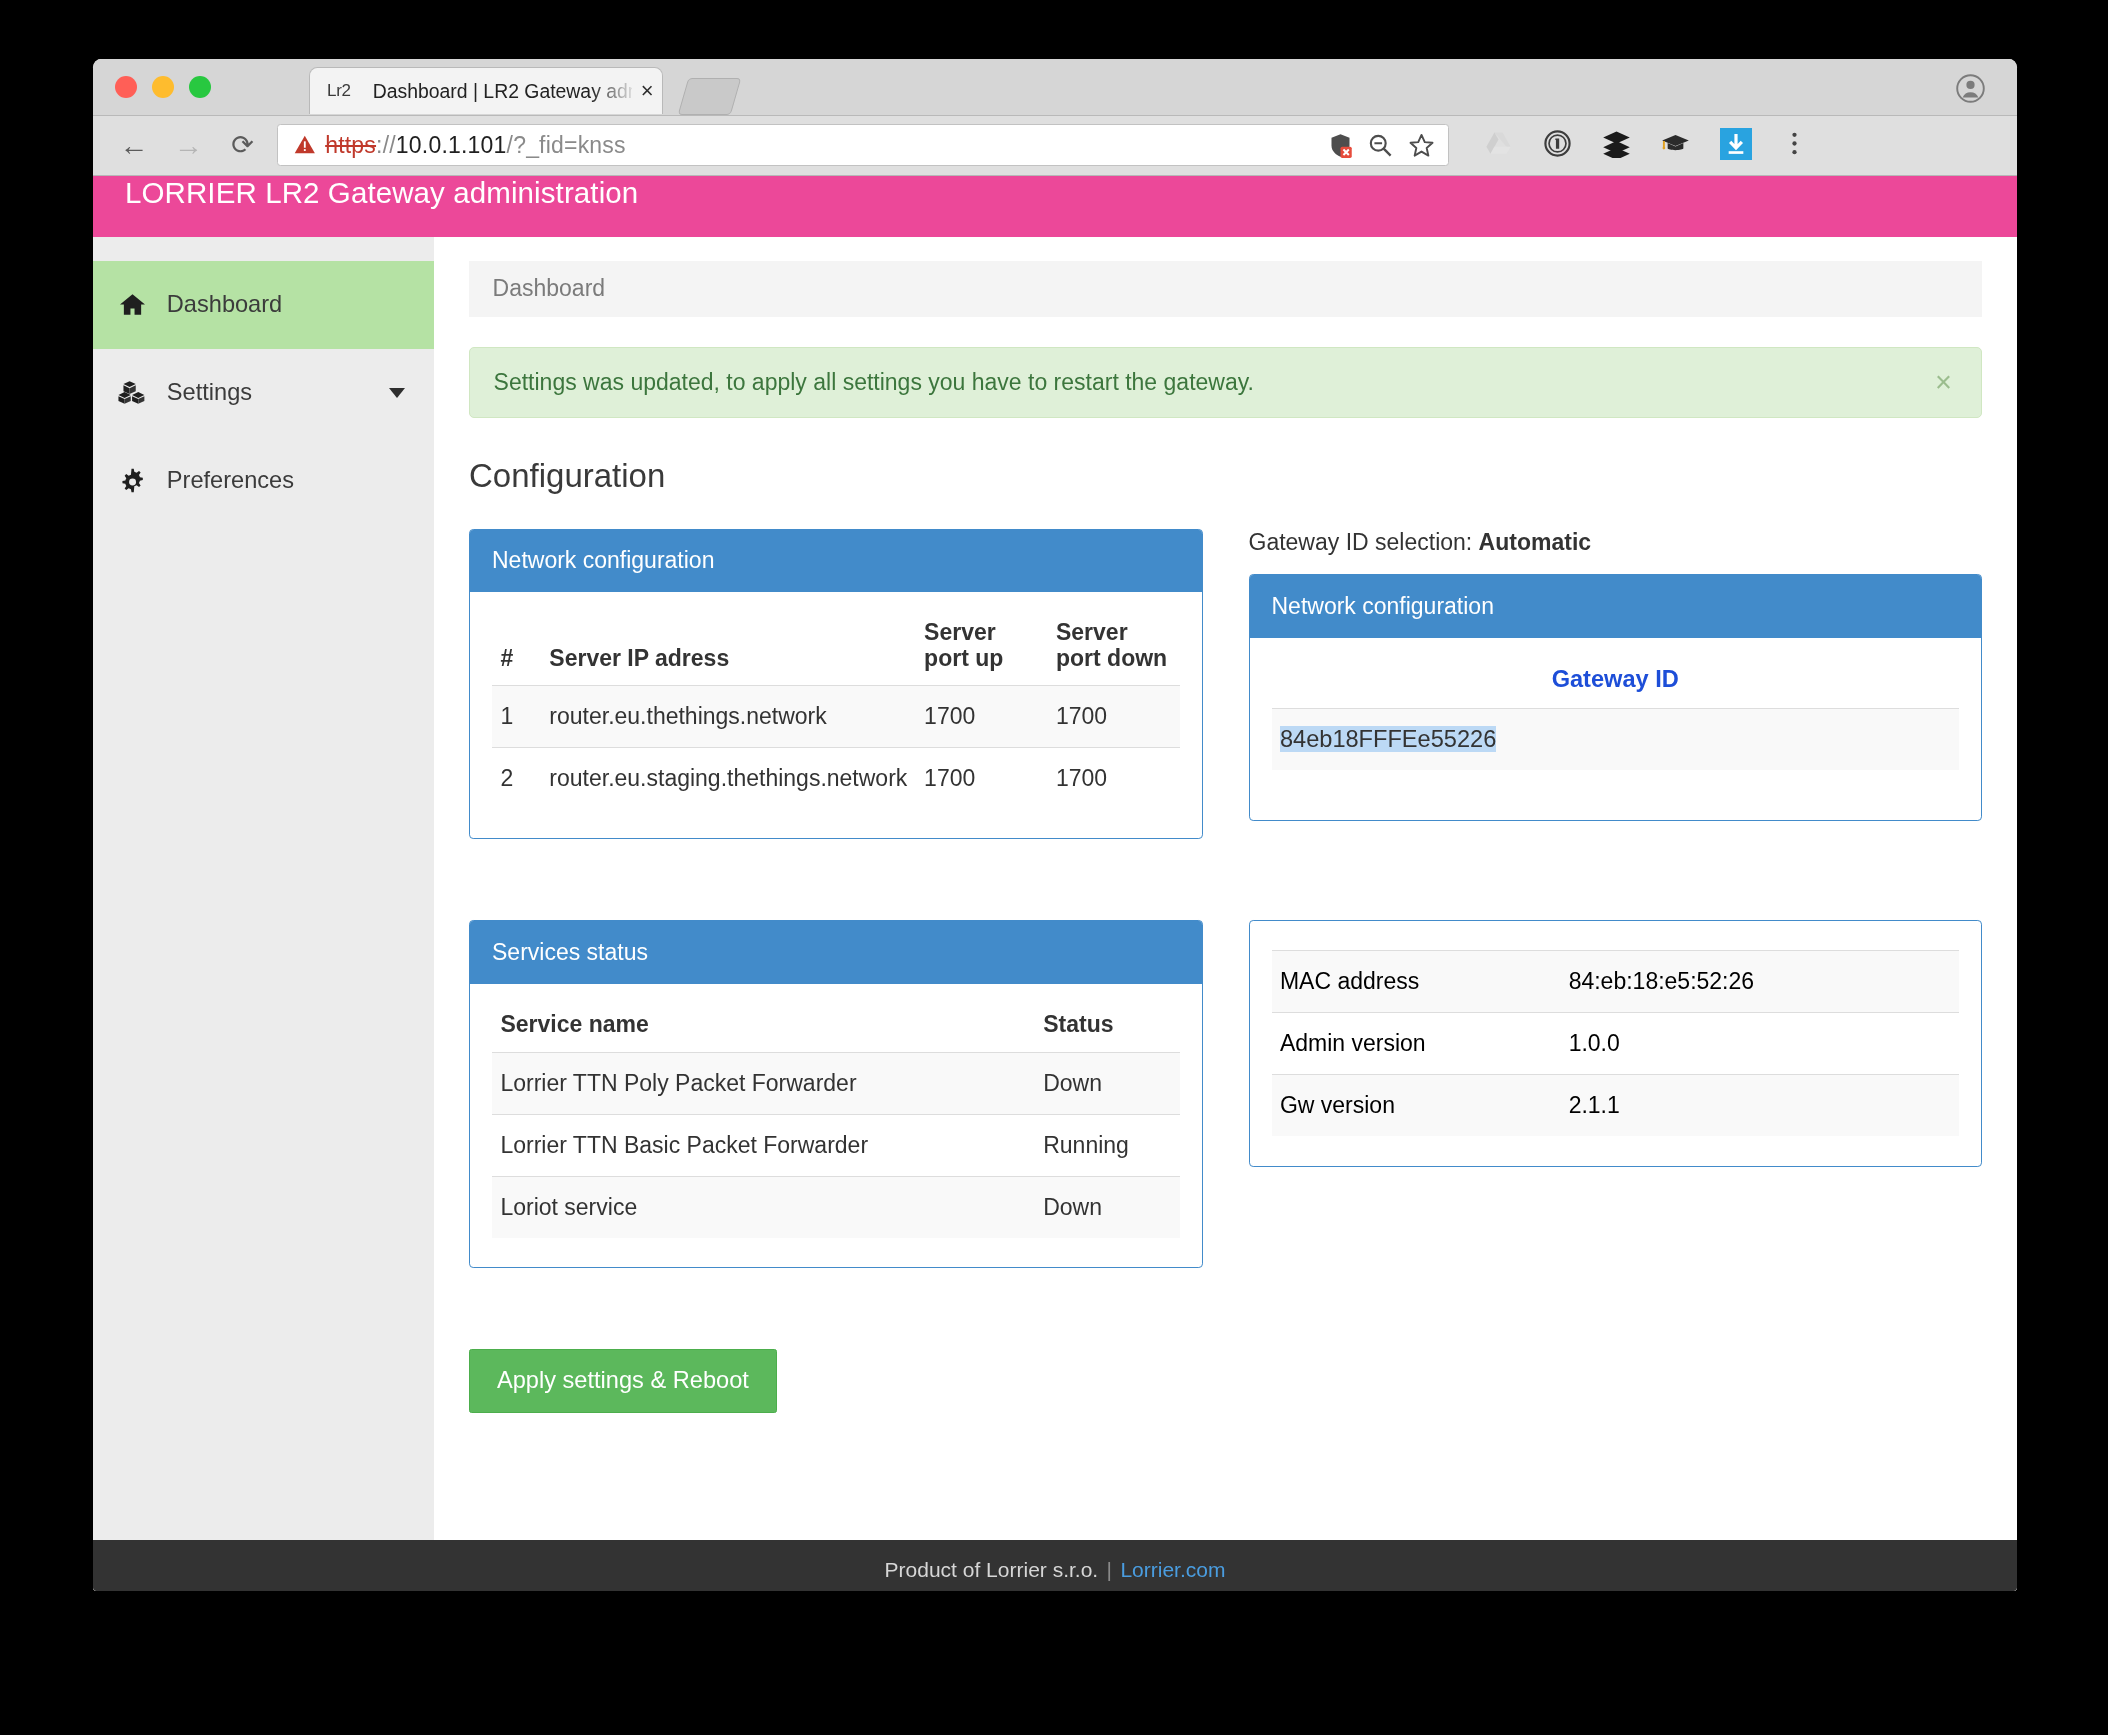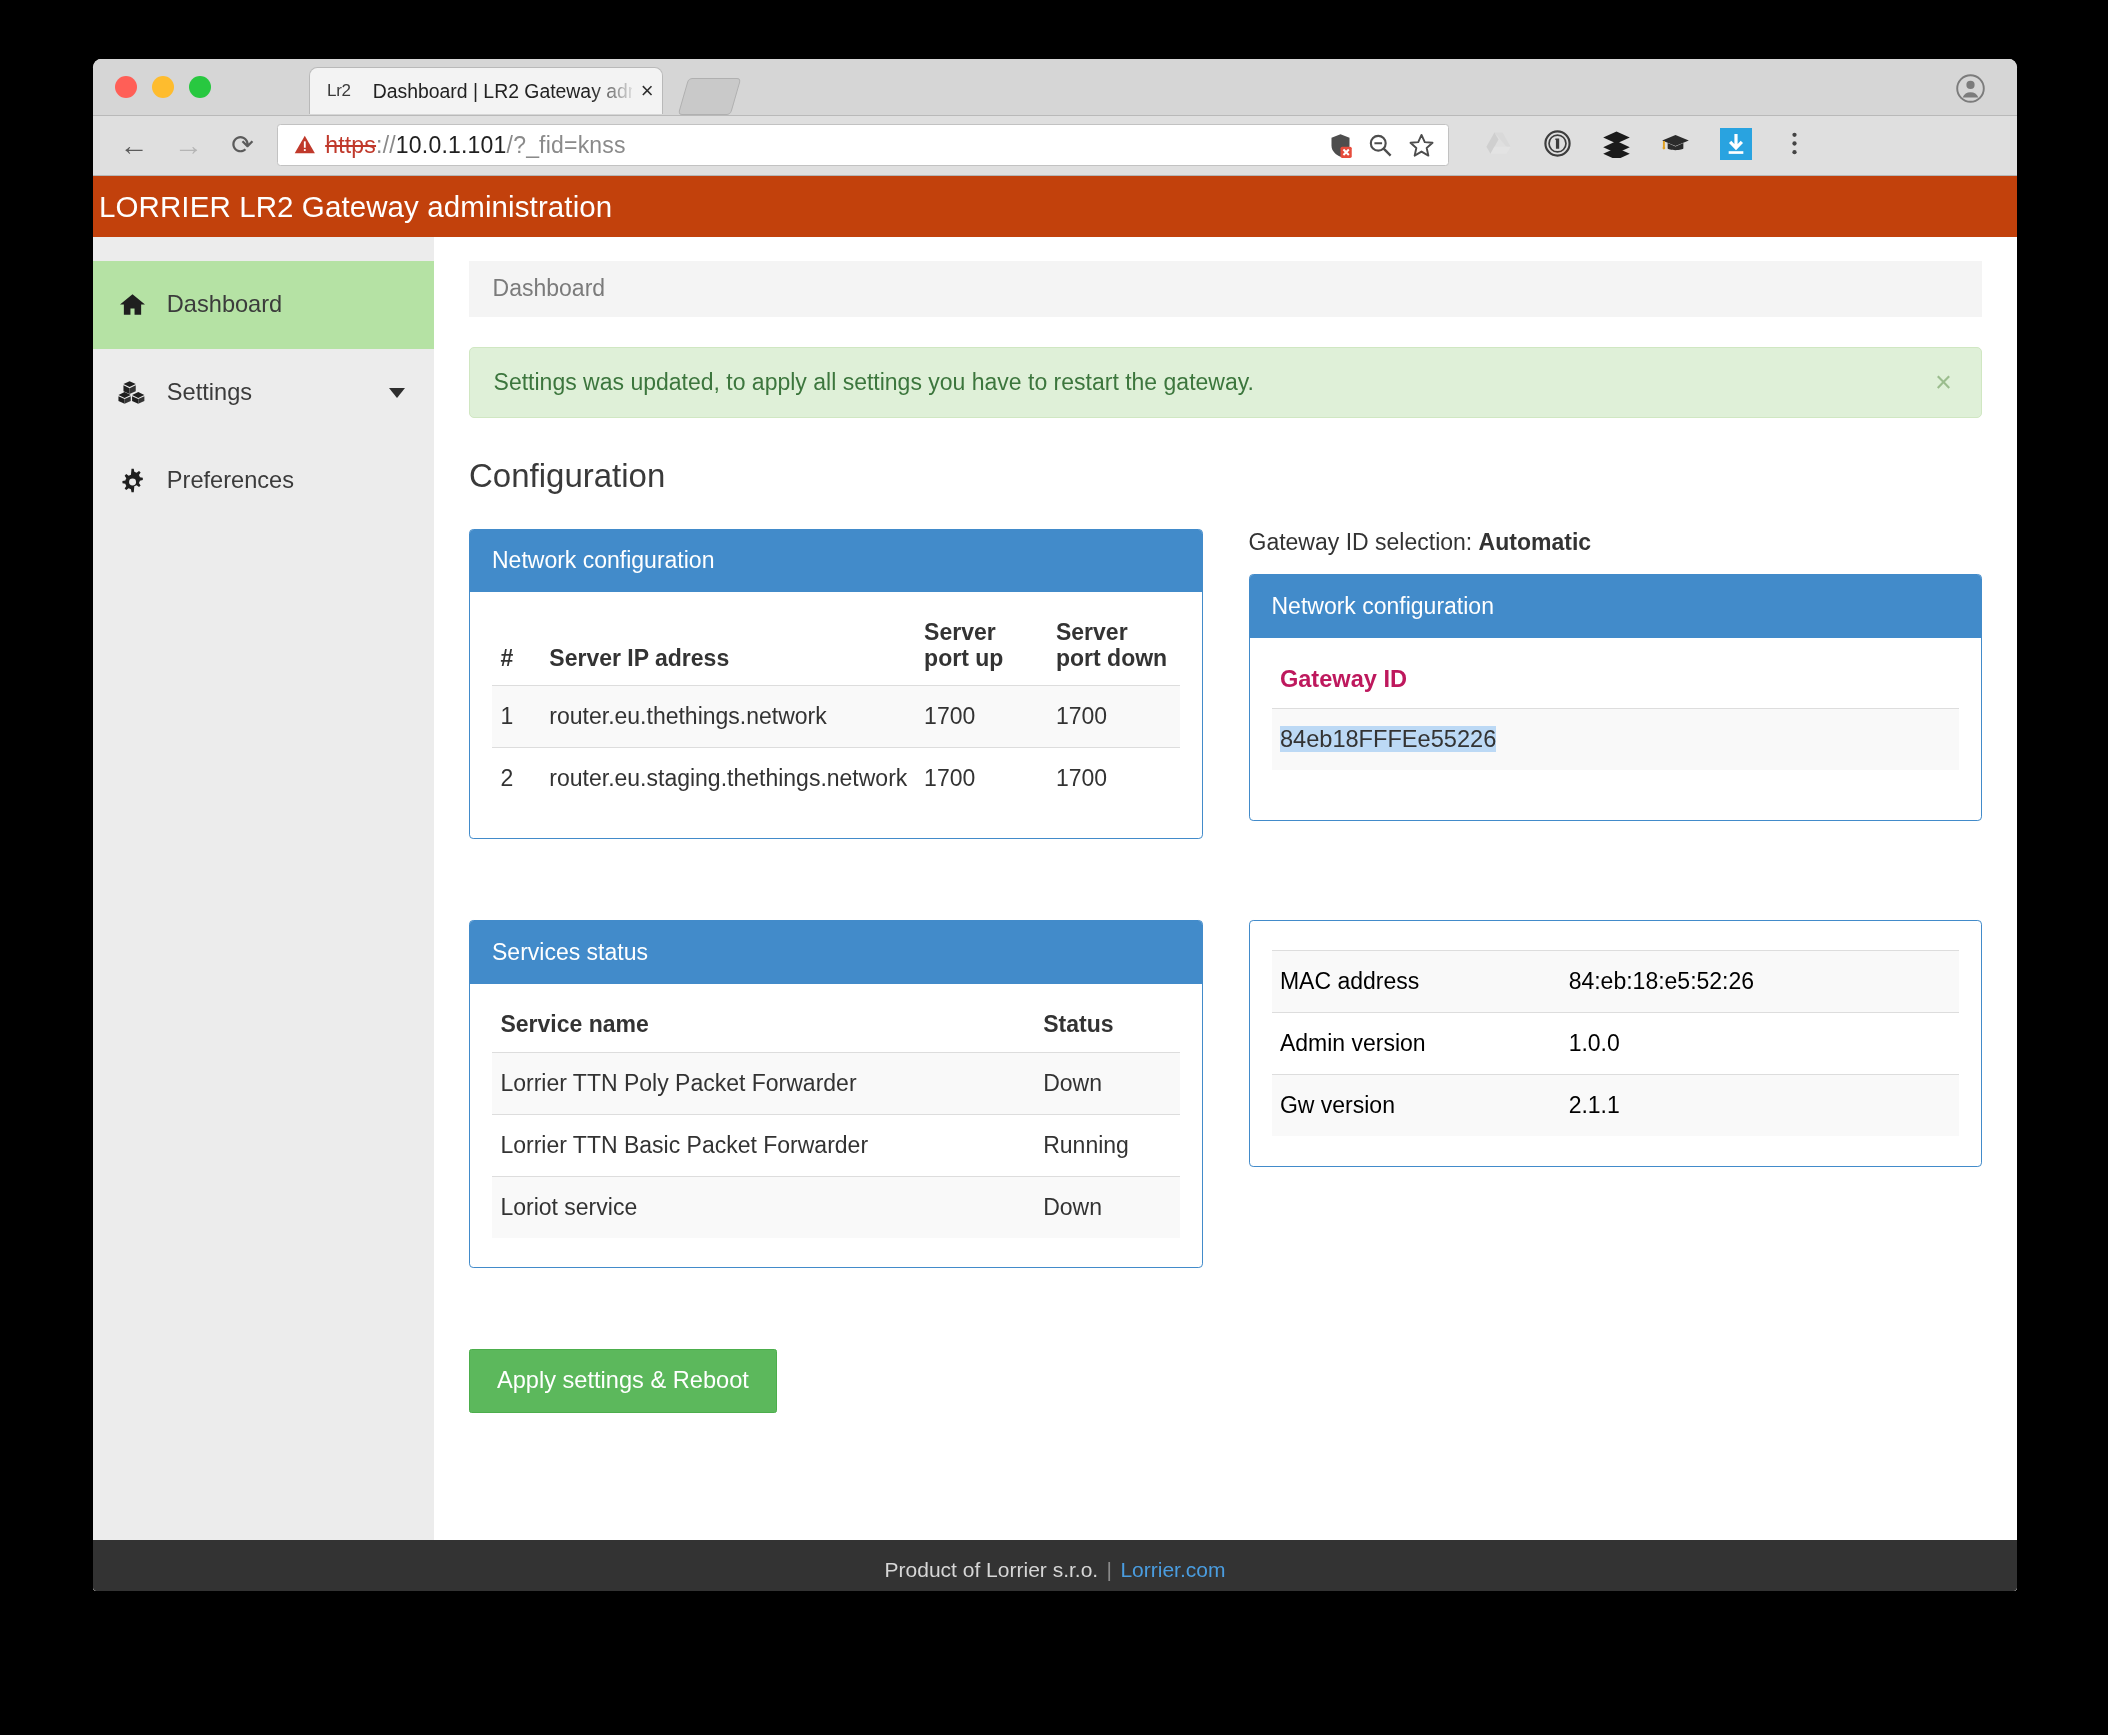--- a/index.html
+++ b/index.html
@@ -166,24 +166,23 @@
   
   #page {
     position: relative;
     height: 1417px;
     background: #fff;
     overflow: hidden;
   }
 
   #app-navbar {
     height: 61px;
-    background: #c2410c;
-    display: flex;
-    align-items: center;
-    padding-left: 6px;
+    background: #ec4899;
+    display: flex;
+    padding-left: 32px;
   }
   #app-title {
     color: #fff;
     font-size: 29.5px;
     font-weight: 400;
     letter-spacing: 0.1px;
   }
 
   #app-body {
     display: flex;
@@ -320,23 +319,24 @@
     border-top: 0.8px solid #ddd;
     white-space: nowrap;
   }
   table.data tbody tr:nth-child(odd) { background: #f9f9f9; }
   table.data .col-idx { width: 37px; }
   table.data .col-port { width: 126px; }
 
   .gw-id-title {
     font-size: 23.6px;
     font-weight: 700;
-    color: #be185d;
+    color: #1d4ed8;
     padding: 13.5px 8.4px 15px 8.4px;
     border-bottom: 1.7px solid #ddd;
+    text-align: center;
   }
   .gw-id-value-row {
     background: #f9f9f9;
     padding: 17px 8.4px;
   }
   .gw-id-value {
     font-size: 23.6px;
     color: #333;
     background: #bcd9f5;
   }

